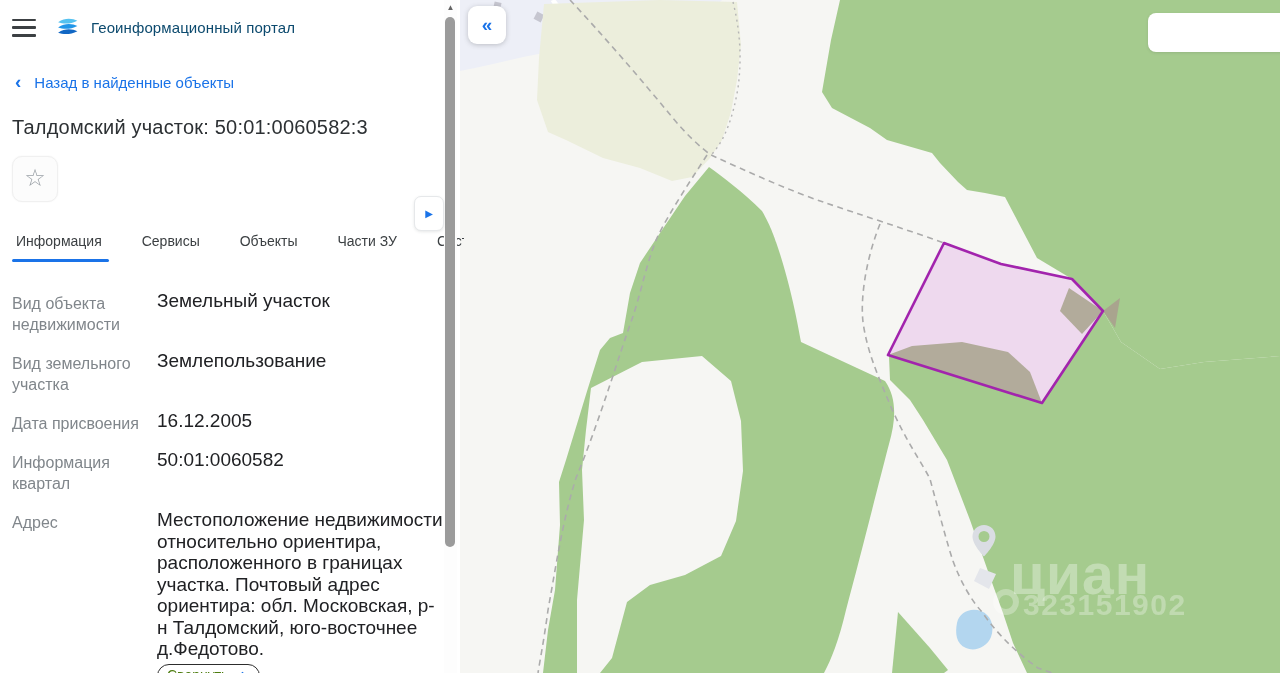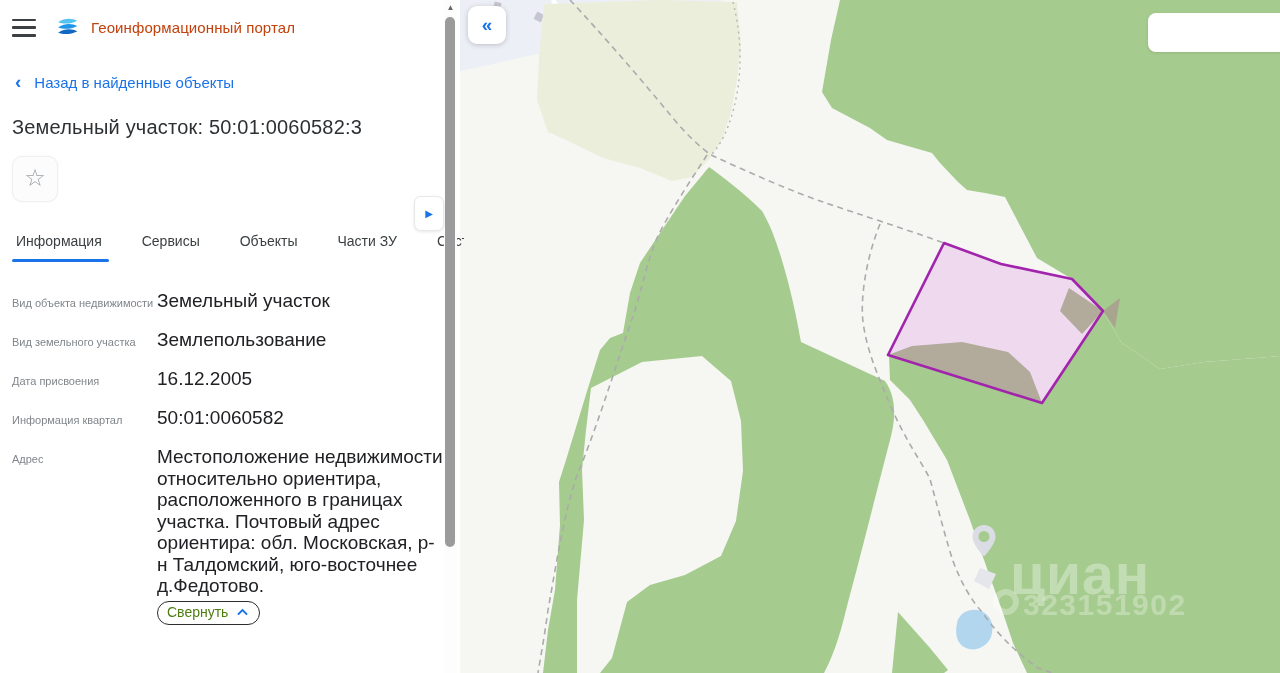--- a/index.html
+++ b/index.html
@@ -8,21 +8,21 @@
   .app { position:relative; width:1280px; height:673px; }
 
   
   .panel { position:absolute; left:0; top:0; width:460px; height:673px; background:#fff; z-index:3; }
   .panel-inner { padding-left:12px; }
 
   .hdr { display:flex; align-items:center; padding-top:15px; }
   .burger { width:24px; height:18px; display:flex; flex-direction:column; justify-content:space-between; cursor:pointer; }
   .burger span { display:block; height:2.6px; background:#3c4043; border-radius:1px; }
   .logo { margin-left:19px; width:25px; height:25px; }
-  .app-title { margin-left:11px; font-size:15px; color:#c2410c; letter-spacing:.1px; }
+  .app-title { margin-left:11px; font-size:15px; color:#0c4a6e; letter-spacing:.1px; }
 
   .back { display:flex; align-items:center; margin-top:32px; color:#1a73e8; cursor:pointer; }
   .back-chevron { font-size:19px; font-weight:bold; line-height:1; margin:0 13px 2px 3px; }
   .back-label { font-size:15px; }
 
   .obj-title { margin-top:23px; font-size:20px; font-weight:500; color:#2d3134; letter-spacing:.2px; }
 
   .star-btn { margin-top:17px; width:46px; height:46px; border:1px solid #f0f0f0; border-radius:10px;
               background:#fcfcfc; box-shadow:0 0 2px rgba(0,0,0,.05); display:flex; align-items:center;
               justify-content:center; cursor:pointer; }
@@ -32,21 +32,21 @@
           display:flex; gap:40px; padding:6px 0 13px 4px; font-size:14px; color:#3c4043; }
   .tab { cursor:pointer; flex:none; }
   .tab-underline { position:absolute; bottom:0; left:0; width:97px; height:3px; background:#1a73e8; border-radius:2px; }
   .tabs-more { position:absolute; left:414px; top:196px; width:30px; height:35px; background:#fff;
                border:1px solid #e6e8ea; border-radius:7px; box-shadow:0 1px 3px rgba(60,64,67,.12);
                display:flex; align-items:center; justify-content:center; cursor:pointer;
                color:#1a73e8; font-size:10px; z-index:4; }
 
   .fields { margin-top:28px; }
   .frow { display:grid; grid-template-columns:145px 287px; margin-bottom:15px; }
-  .flabel { font-size:11px; color:#80868b; line-height:21px; padding-top:3px; }
+  .flabel { font-size:16px; color:#80868b; line-height:21px; padding-top:3px; }
   .fvalue { font-size:19px; color:#202124; line-height:21.5px; }
 
   .collapse-pill { margin-top:4px; display:inline-flex; align-items:center; gap:9px;
                    border:1px solid #2d2d2d; border-radius:13px; padding:2px 11px 4px 9px;
                    background:#fff; cursor:pointer; }
   .collapse-pill .lbl { font-size:14px; color:#4d7c0f; }
 
   
   .sb { position:absolute; top:0; right:3px; width:13px; height:673px; background:#fdfdfd; }
   .sb-up { position:absolute; top:3px; left:0; width:13px; text-align:center; color:#636363; font-size:8px; cursor:pointer; }
@@ -81,21 +81,21 @@
           <path d="M3 17 C10 12 17 13.5 21.5 15.5 C15 19 8 18.8 3 17 Z" fill="#1167c4"></path>
         </svg>
         <div class="app-title">Геоинформационный портал</div>
       </div>
 
       <div class="back">
         <span class="back-chevron">‹</span>
         <span class="back-label">Назад в найденные объекты</span>
       </div>
 
-      <h1 class="obj-title">Земельный участок: 50:01:0060582:3</h1>
+      <h1 class="obj-title">Талдомский участок: 50:01:0060582:3</h1>
 
       <div class="star-btn">
         <span class="glyph">☆</span>
       </div>
 
       <div class="tabs">
         <span class="tab">Информация</span>
         <span class="tab">Сервисы</span>
         <span class="tab">Объекты</span>
         <span class="tab">Части ЗУ</span>

